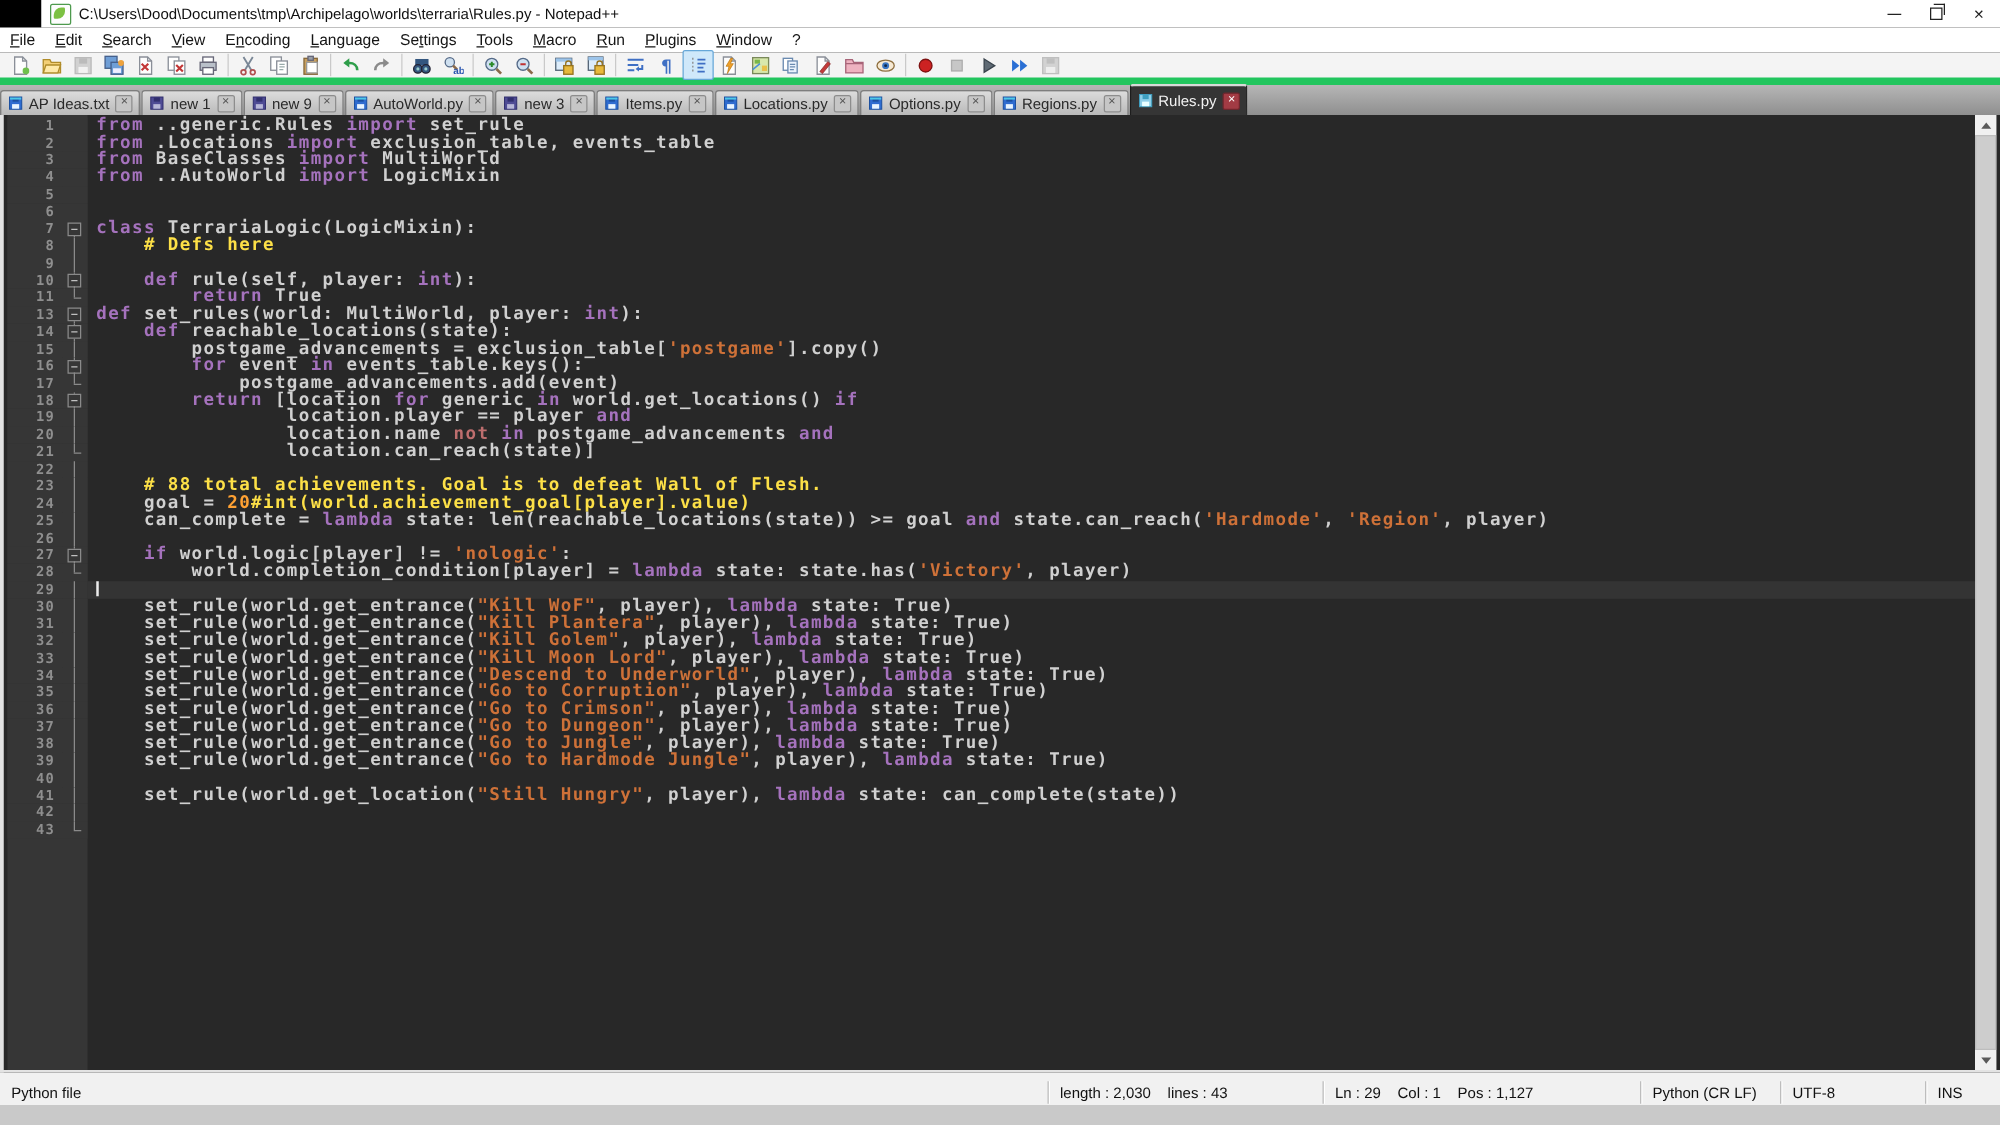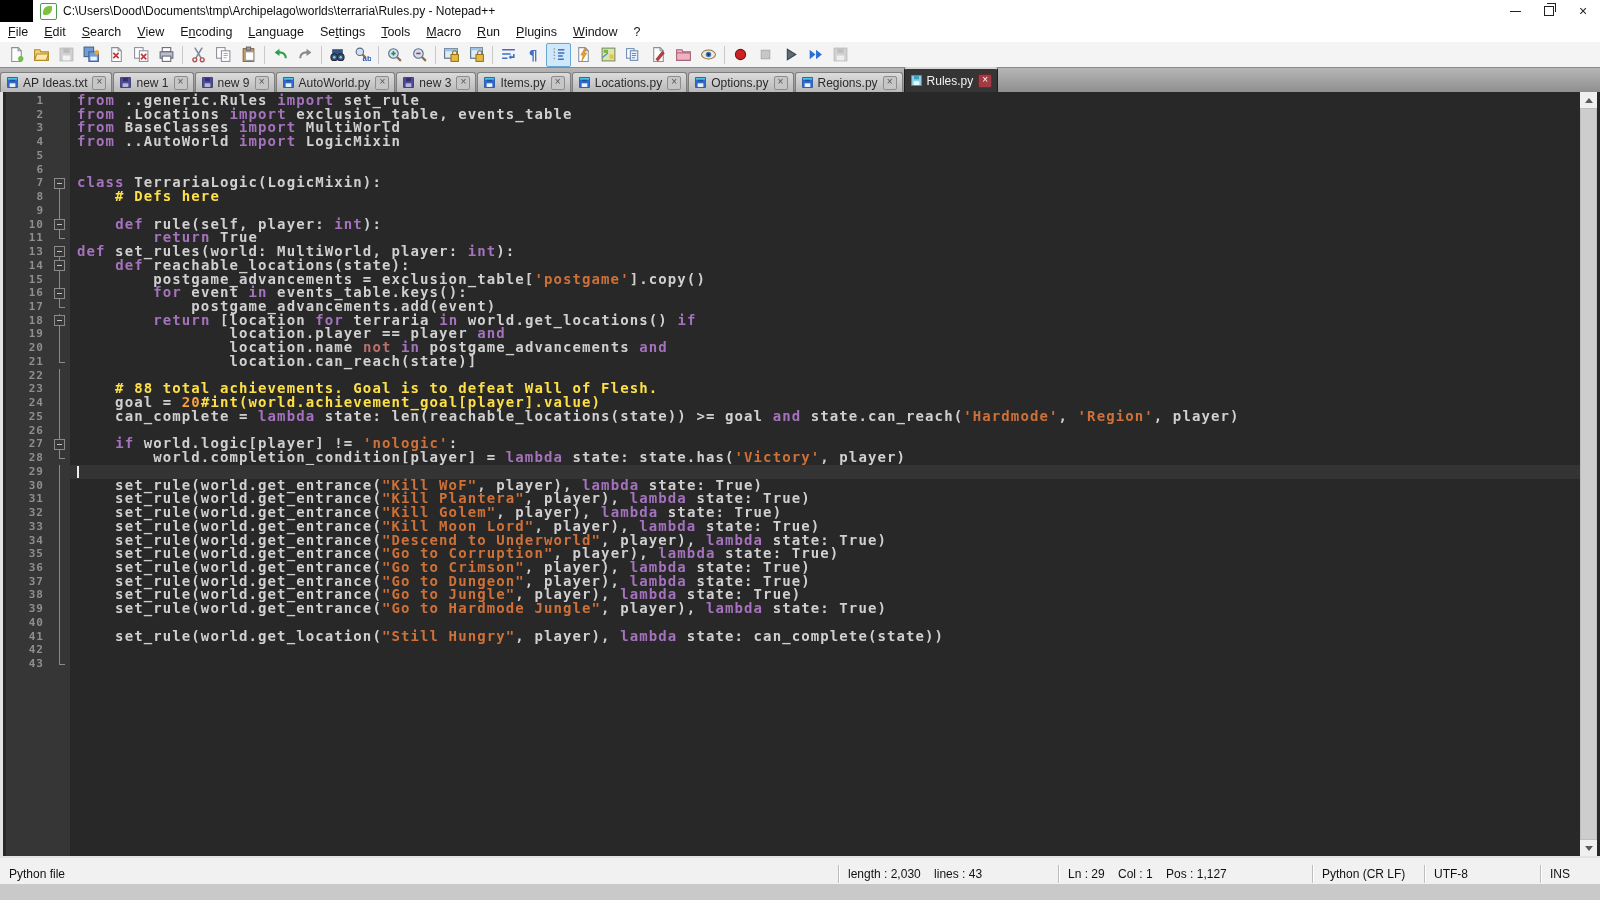--- a/index.html
+++ b/index.html
@@ -17,21 +17,21 @@
   .glyph-min{width:11px;height:1px;background:#222;}
   .glyph-restore{width:8px;height:8px;border:1px solid #222;position:relative;background:#fff;}
   .glyph-restore:before{content:"";position:absolute;left:2px;top:-4px;width:8px;height:8px;border:1px solid #222;border-left:none;border-bottom:none;}
 
   
   .menubar{top:22px;height:20px;background:#ffffff;display:flex;align-items:center;font-size:12.5px;color:#151515;}
   .mi{padding:2px 8px;cursor:default;}
   .mi u{text-decoration:underline;}
 
   
-  .toolbar{top:42px;height:26px;background:#f4f4f4;display:flex;align-items:center;padding-left:4px;border-bottom:1px solid #22c55e;box-sizing:border-box;}
+  .toolbar{top:42px;height:26px;background:#f4f4f4;display:flex;align-items:center;padding-left:4px;border-bottom:6px solid #22c55e;box-sizing:border-box;}
   .tbtn{width:23px;height:22px;display:flex;align-items:center;justify-content:center;border:1px solid transparent;border-radius:2px;}
   .tbtn.on{background:#cfe8fa;border-color:#66a7d8;}
   .tbtn.off{filter:grayscale(1) opacity(.5);}
   .tsep{width:1px;height:18px;background:#c9c9c9;margin:0 3px;}
 
   
   .tabbar{top:68px;height:24px;background:linear-gradient(#b6b6b6,#8f8f8f);display:flex;align-items:flex-end;}
   .tab{height:19px;margin-right:1px;display:flex;align-items:center;padding:0 5px 0 5px;background:linear-gradient(#dcdcdc,#b9b9b9);
        border:1px solid #7e7e7e;border-bottom:none;border-radius:3px 3px 0 0;font-size:12px;color:#2a2a2a;white-space:nowrap;}
   .tab .tico{margin-right:4px;display:flex;}
@@ -619,21 +619,21 @@
         <span class="fm fm-corner">
           <i></i>
         </span>
         <span class="code"><span class="tk-t">            postgame_advancements.add(event)</span></span>
       </div>
       <div class="cl">
         <span class="ln">18</span>
         <span class="fm fm-boxt">
           <i class="fbox"></i>
         </span>
-        <span class="code"><span class="tk-t">        </span><span class="tk-k">return</span><span class="tk-t"> [location </span><span class="tk-k">for</span><span class="tk-t"> terraria </span><span class="tk-k">in</span><span class="tk-t"> world.get_locations() </span><span class="tk-k">if</span></span>
+        <span class="code"><span class="tk-t">        </span><span class="tk-k">return</span><span class="tk-t"> [location </span><span class="tk-k">for</span><span class="tk-t"> generic </span><span class="tk-k">in</span><span class="tk-t"> world.get_locations() </span><span class="tk-k">if</span></span>
       </div>
       <div class="cl">
         <span class="ln">19</span>
         <span class="fm fm-line"></span>
         <span class="code"><span class="tk-t">                location.player == player </span><span class="tk-k">and</span></span>
       </div>
       <div class="cl">
         <span class="ln">20</span>
         <span class="fm fm-line"></span>
         <span class="code"><span class="tk-t">                location.name </span><span class="tk-k2">not</span><span class="tk-t"> </span><span class="tk-k">in</span><span class="tk-t"> postgame_advancements </span><span class="tk-k">and</span></span>

